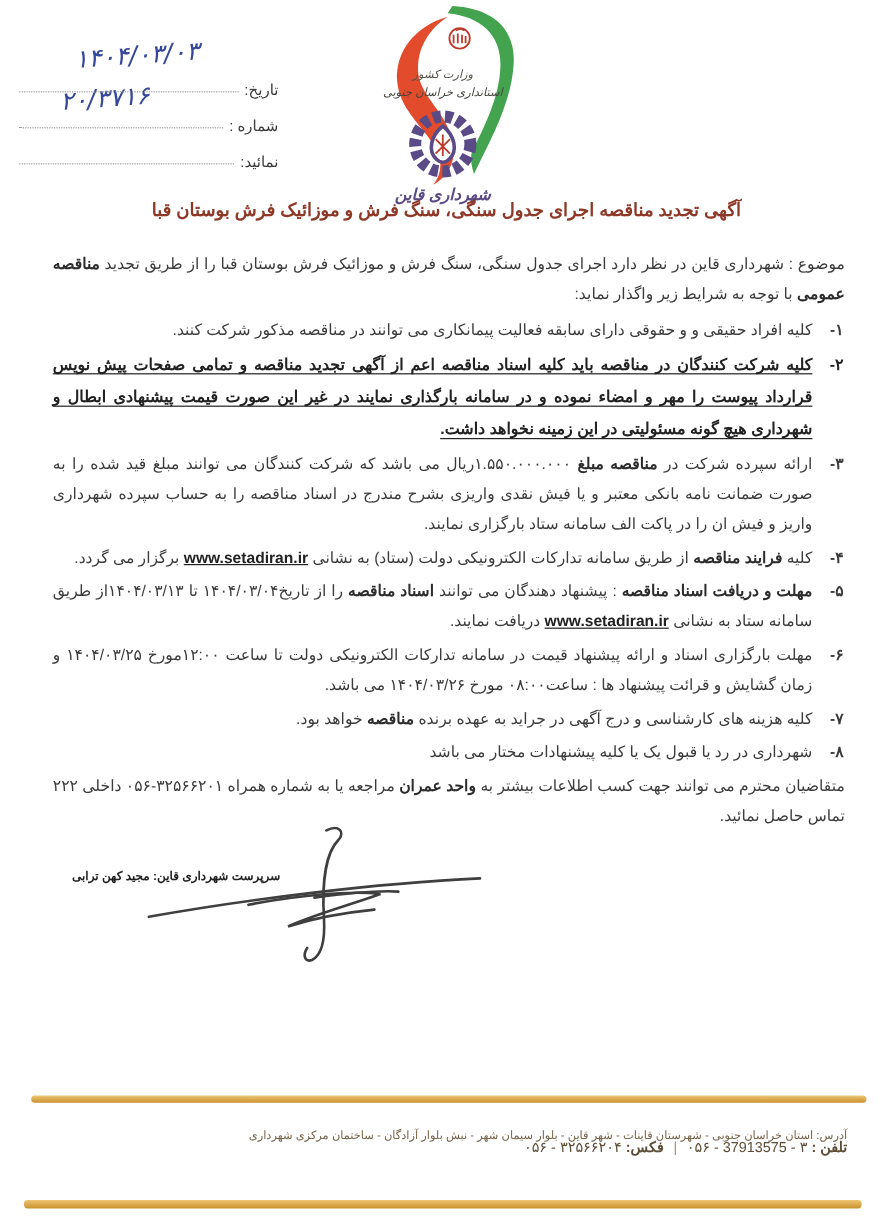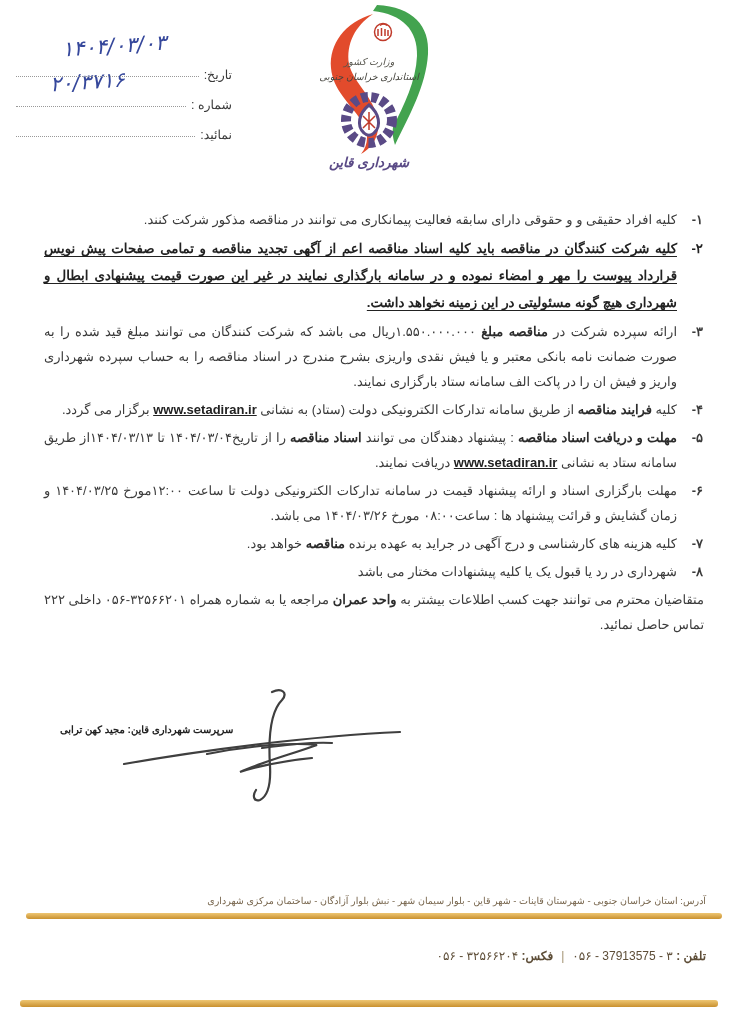--- a/index.html
+++ b/index.html
@@ -45,21 +45,21 @@
   .sig-name { position:absolute; top:724px; left:60px; direction:rtl;
               font-size:10px; font-weight:bold; color:#222; }
   .sig-scribble { position:absolute; top:686px; left:112px; }
 
   
   .bar { position:absolute; background:linear-gradient(to bottom,#eec673,#c9912f);
          border-radius:3px; }
   .bar-top { top:913px; left:26px; right:22px; height:6px; }
   .bar-bottom { top:1000px; left:20px; right:26px; height:7px; }
   .f-line { position:absolute; right:38px; left:38px; direction:rtl; text-align:right; }
-  .f-addr  { top:895px; font-size:9.5px; color:#75634a; }
+  .f-addr  { top:940px; font-size:9.5px; color:#75634a; }
   .f-phone { top:949px; font-size:12px; color:#5d4d37; }
   .f-mail  { top:975px; font-size:11px; color:#5d4d37; }
   .f-b { font-weight:bold; }
   .f-div { color:#a2916f; padding:0 8px; }
   .ltr { direction:ltr; unicode-bidi:embed; }
 </style>
 </head>
 <body>
 
 <div class="page">
@@ -90,23 +90,25 @@
       <path d="M81,34 L81,27 M84.5,34 L84.5,26 M88,34 L88,27 M91,34 L91,28 M83,23.5 C85,21.8 88,21.8 90,23.5"></path>
     </g>
     <text x="72" y="63" text-anchor="middle" font-size="9.5" font-style="italic" fill="#55544c" font-family="Liberation Sans, sans-serif">وزارت کشور</text>
     <text x="72" y="78" text-anchor="middle" font-size="9.5" font-style="italic" fill="#45443e" font-family="Liberation Sans, sans-serif">استانداری خراسان جنوبی</text>
     <circle cx="72" cy="118" r="23" fill="none" stroke="#5a4a86" stroke-width="10" stroke-dasharray="6.5 3.5"></circle>
     <path d="M72,103 C62,111 59,124 67,131 C70,134 74,134 77,131 C85,124 82,111 72,103 Z" fill="#fff" stroke="#5a4a86" stroke-width="3"></path>
     <path d="M72,110 L72,128 M66,114 L78,126 M78,114 L66,126" stroke="#c03a2a" stroke-width="1.5" fill="none"></path>
     <text x="72" y="165" text-anchor="middle" font-size="13.5" font-weight="bold" font-style="italic" fill="#5a4a86" font-family="Liberation Sans, sans-serif">شهرداری قاین</text>
   </svg>
 
+  <div class="title">آگهی تجدید مناقصه اجرای جدول سنگی، سنگ فرش و موزائیک فرش بوستان قبا</div>
 
   <div class="letter">
 
+    <p class="para"><span>موضوع : شهرداری قاین در نظر دارد  اجرای جدول سنگی، سنگ فرش و موزائیک فرش بوستان قبا را از طریق تجدید </span><b>مناقصه عمومی</b><span> با توجه به شرایط زیر واگذار نماید:</span></p>
 
     <div class="item">
       <span class="num">۱-</span><span>کلیه افراد حقیقی و و حقوقی دارای سابقه فعالیت پیمانکاری می توانند در مناقصه  مذکور شرکت کنند.</span>
     </div>
 
     <div class="item bold-u">
       <span class="num">۲-</span><span class="ul">کلیه شرکت کنندگان در مناقصه باید کلیه اسناد مناقصه اعم از آگهی تجدید مناقصه و تمامی صفحات پیش نویس قرارداد پیوست را مهر و امضاء نموده و در سامانه بارگذاری نمایند در غیر این صورت قیمت پیشنهادی ابطال و شهرداری هیچ گونه مسئولیتی در این زمینه نخواهد داشت.</span>
     </div>
 
     <div class="item">

